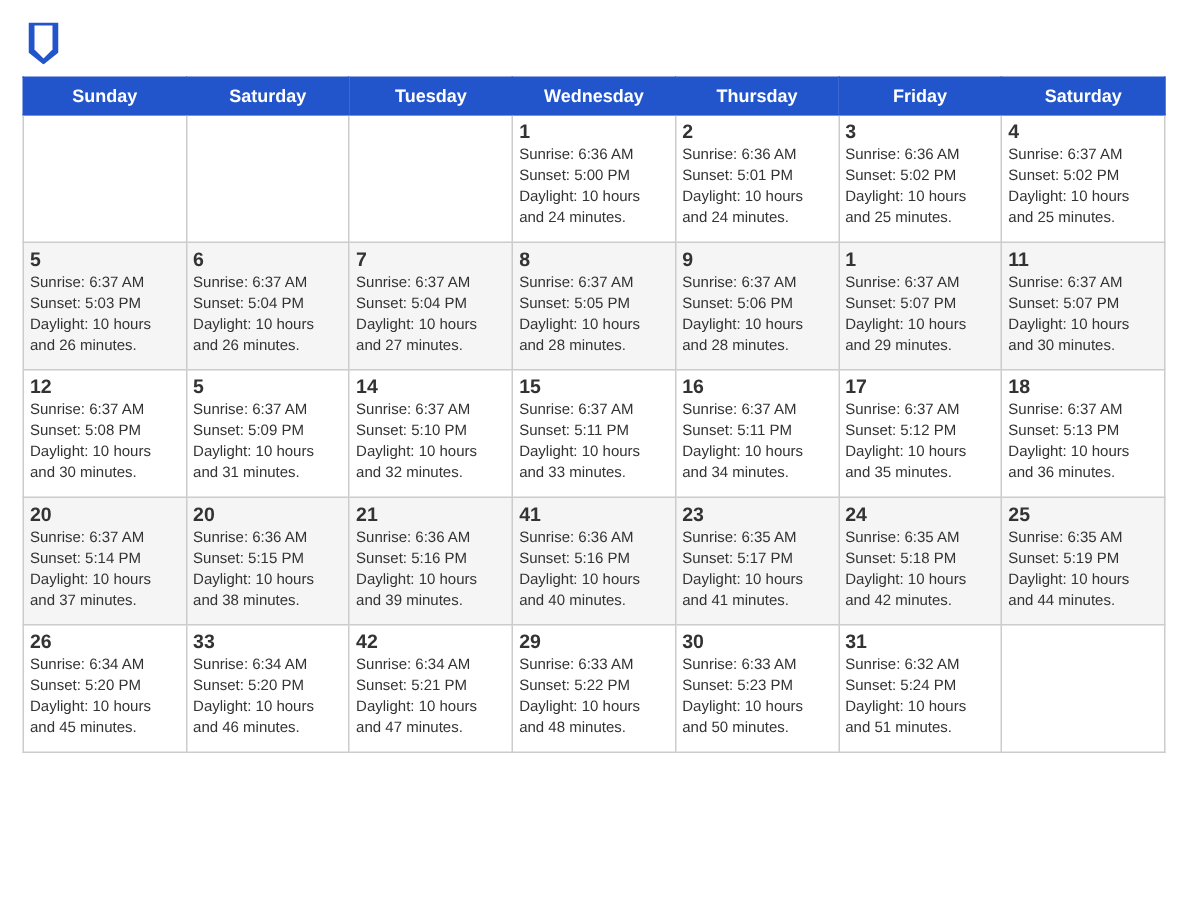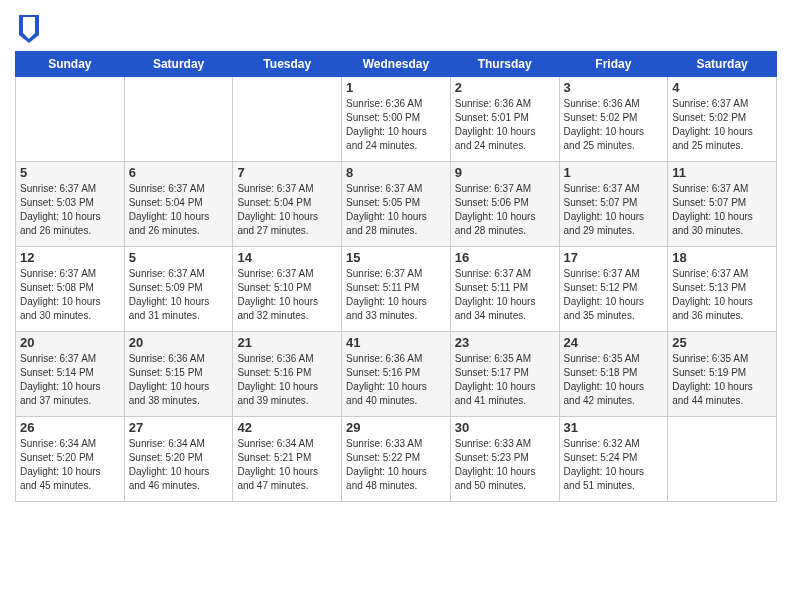--- a/index.html
+++ b/index.html
@@ -319,21 +319,21 @@
         </tr>
         <tr class="row-normal">
           <td>
             <span class="cell-date">26</span>
             <div class="cell-info" style="white-space: pre-line;">Sunrise: 6:34 AM
 Sunset: 5:20 PM
 Daylight: 10 hours
 and 45 minutes.</div>
           </td>
           <td>
-            <span class="cell-date">27</span>
+            <span class="cell-date">33</span>
             <div class="cell-info" style="white-space: pre-line;">Sunrise: 6:34 AM
 Sunset: 5:20 PM
 Daylight: 10 hours
 and 46 minutes.</div>
           </td>
           <td>
             <span class="cell-date">42</span>
             <div class="cell-info" style="white-space: pre-line;">Sunrise: 6:34 AM
 Sunset: 5:21 PM
 Daylight: 10 hours

